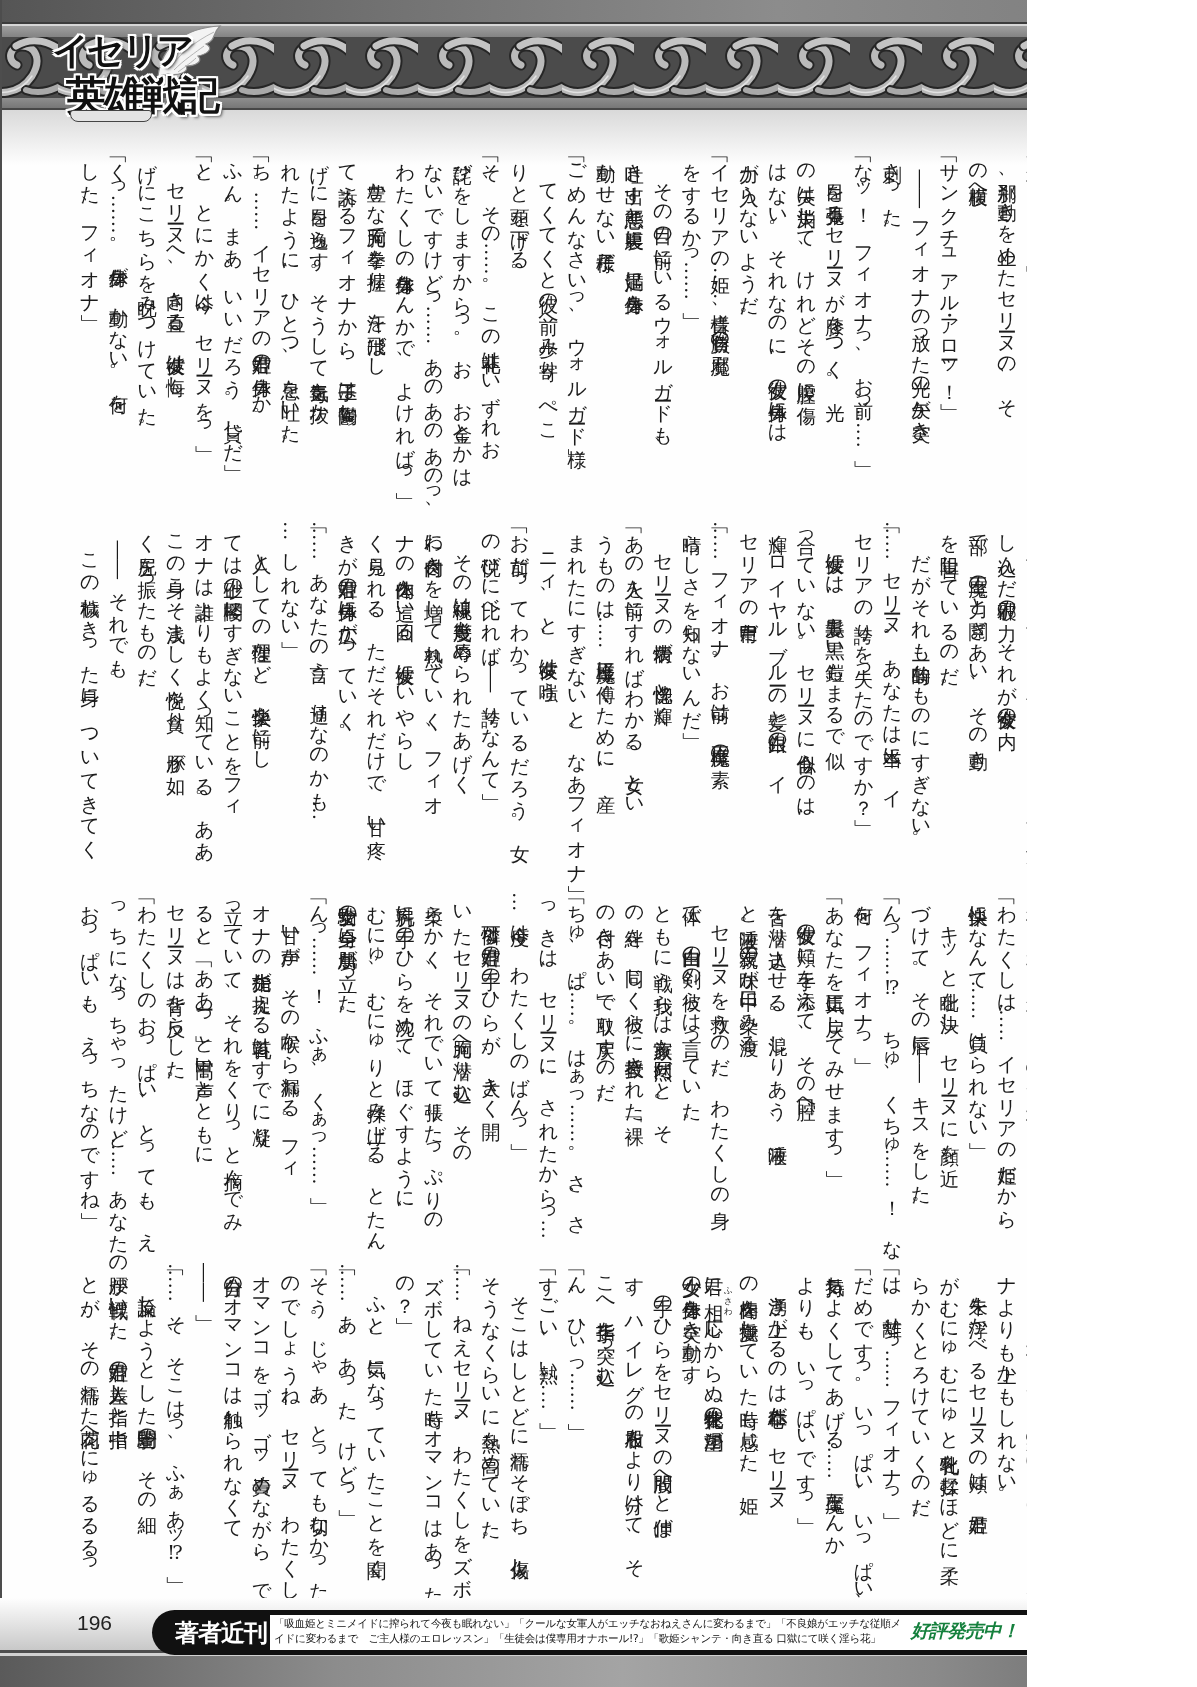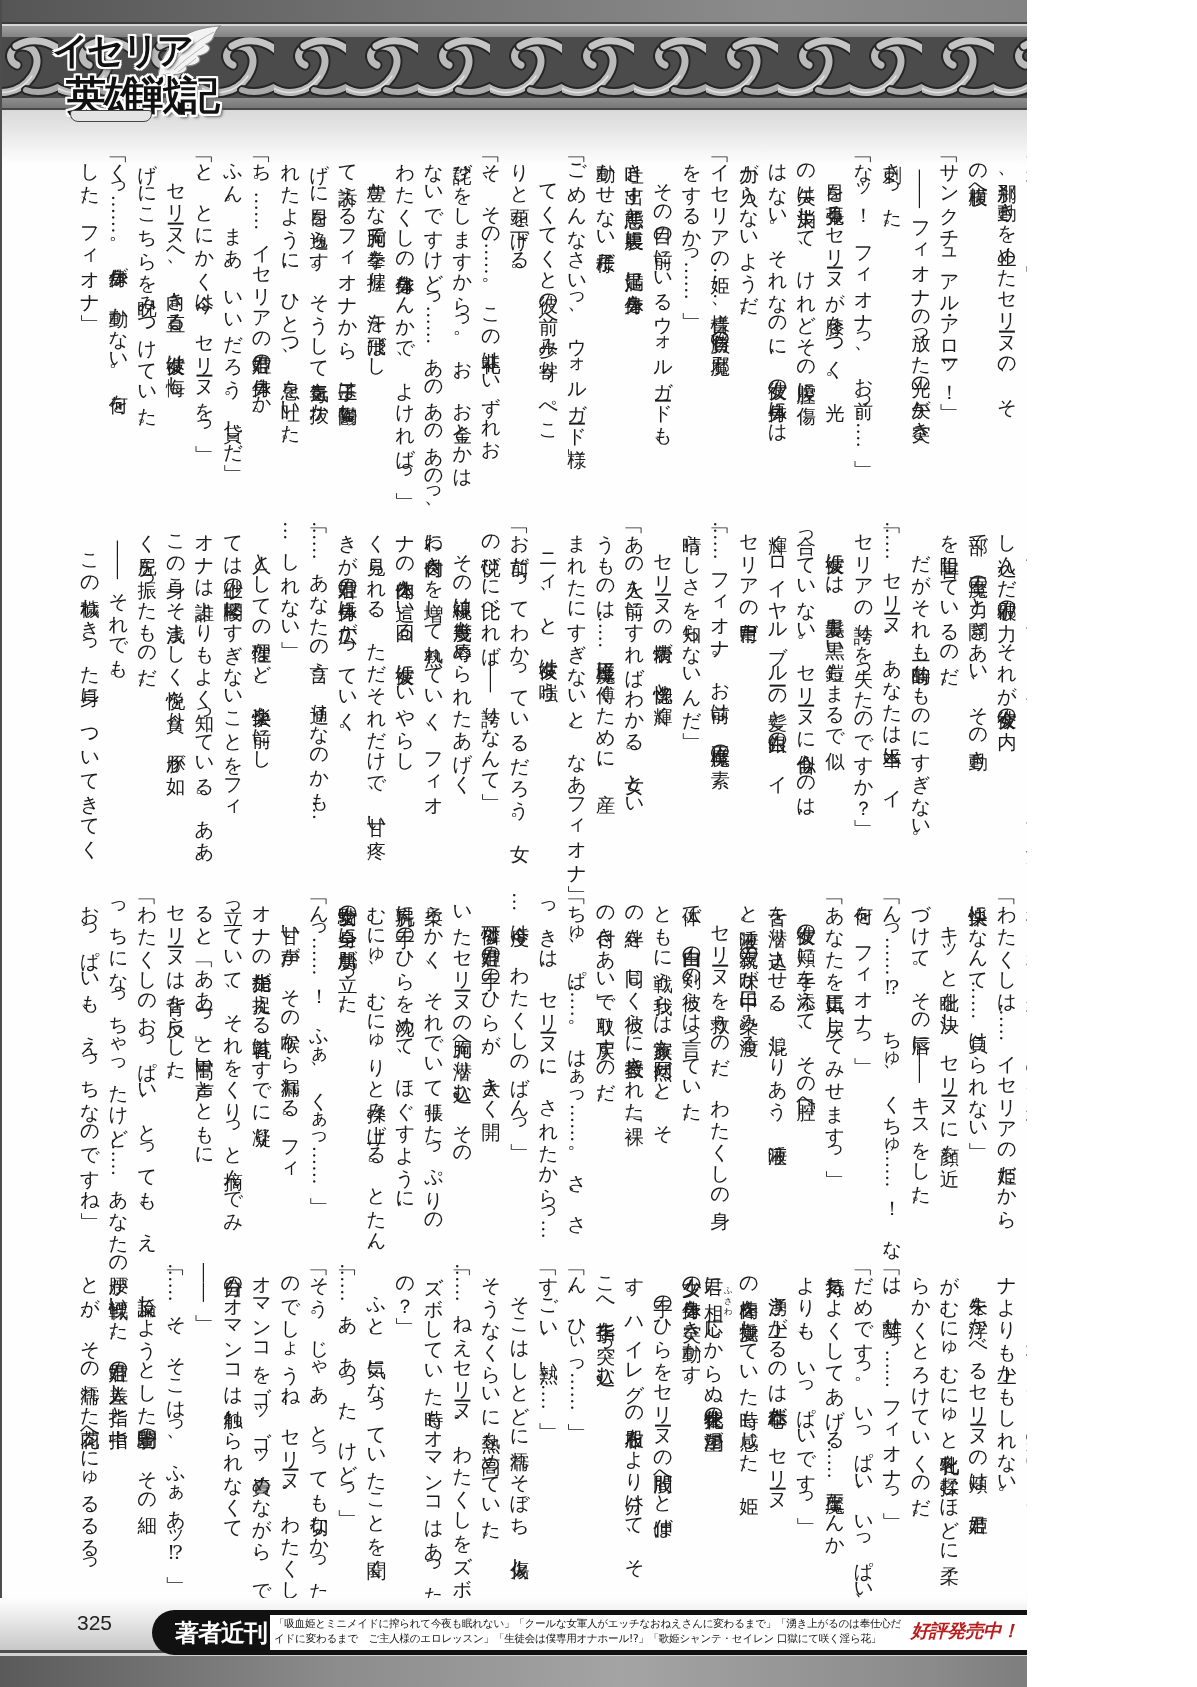--- a/index.html
+++ b/index.html
@@ -85,21 +85,21 @@
       background: #fff; border-radius: 0 19px 19px 0;
     }
     .pill-titles {
       position: absolute; left: 4px; top: 1px; width: 640px;
       font-family: "DejaVu Sans", sans-serif; font-size: 10.6px; line-height: 15px; color: #111;
       white-space: pre; letter-spacing: -0.3px;
     }
     .pill-tagline {
       position: absolute; left: 641px; top: 3px;
       font-family: "DejaVu Sans", sans-serif; font-weight: bold; font-style: italic;
-      font-size: 18.5px; color: #b91c1c; white-space: pre; letter-spacing: -0.5px;
+      font-size: 18.5px; color: #15803d; white-space: pre; letter-spacing: -0.5px;
     }
   </style>
 </head>
 <body>
 
 <div id="page">
 
   <div class="abs hdr-top"></div>
   <div class="abs hdr-l1"></div>
   <div class="abs hdr-l2"></div>
@@ -282,24 +282,24 @@
       <div class="col">　反論しようとした闇騎士の、その細</div>
       <div class="col">腰が戦慄いた。姫君の人差し指と中指</div>
       <div class="col">とが、その濡れた肉花へにゅるるるっ</div>
     </div>
 
   <div class="abs ftr-fade"></div>
   <div class="abs ftr-l1"></div>
   <div class="abs ftr-l2"></div>
   <div class="abs ftr-band"></div>
 
-  <div class="page-number">325</div>
+  <div class="page-number">196</div>
 
   <div class="pill">
     <div class="pill-label">著者近刊</div>
     <div class="pill-white">
-      <div class="pill-titles"><span>「吸血姫とミニメイドに搾られて今夜も眠れない」「クールな女軍人がエッチなおねえさんに変わるまで」「湧き上がるのは奉仕心だ</span>
-<span>イドに変わるまで　ご主人様のエロレッスン」「生徒会は僕専用オナホール!?」「歌姫シャンテ・セイレン 口獄にて咲く淫ら花」</span></div>
+      <div class="pill-titles"><span>「吸血姫とミニメイドに搾られて今夜も眠れない」「クールな女軍人がエッチなおねえさんに変わるまで」「不良娘がエッチな従順メ</span>
+<span>イドに変わるまで　ご主人様のエロレッスン」「生徒会は僕専用オナホール!?」「歌姫シャンテ・向き直る 口獄にて咲く淫ら花」</span></div>
       <div class="pill-tagline">好評発売中！</div>
     </div>
   </div>
 
 </div>
 
 </body></html>

